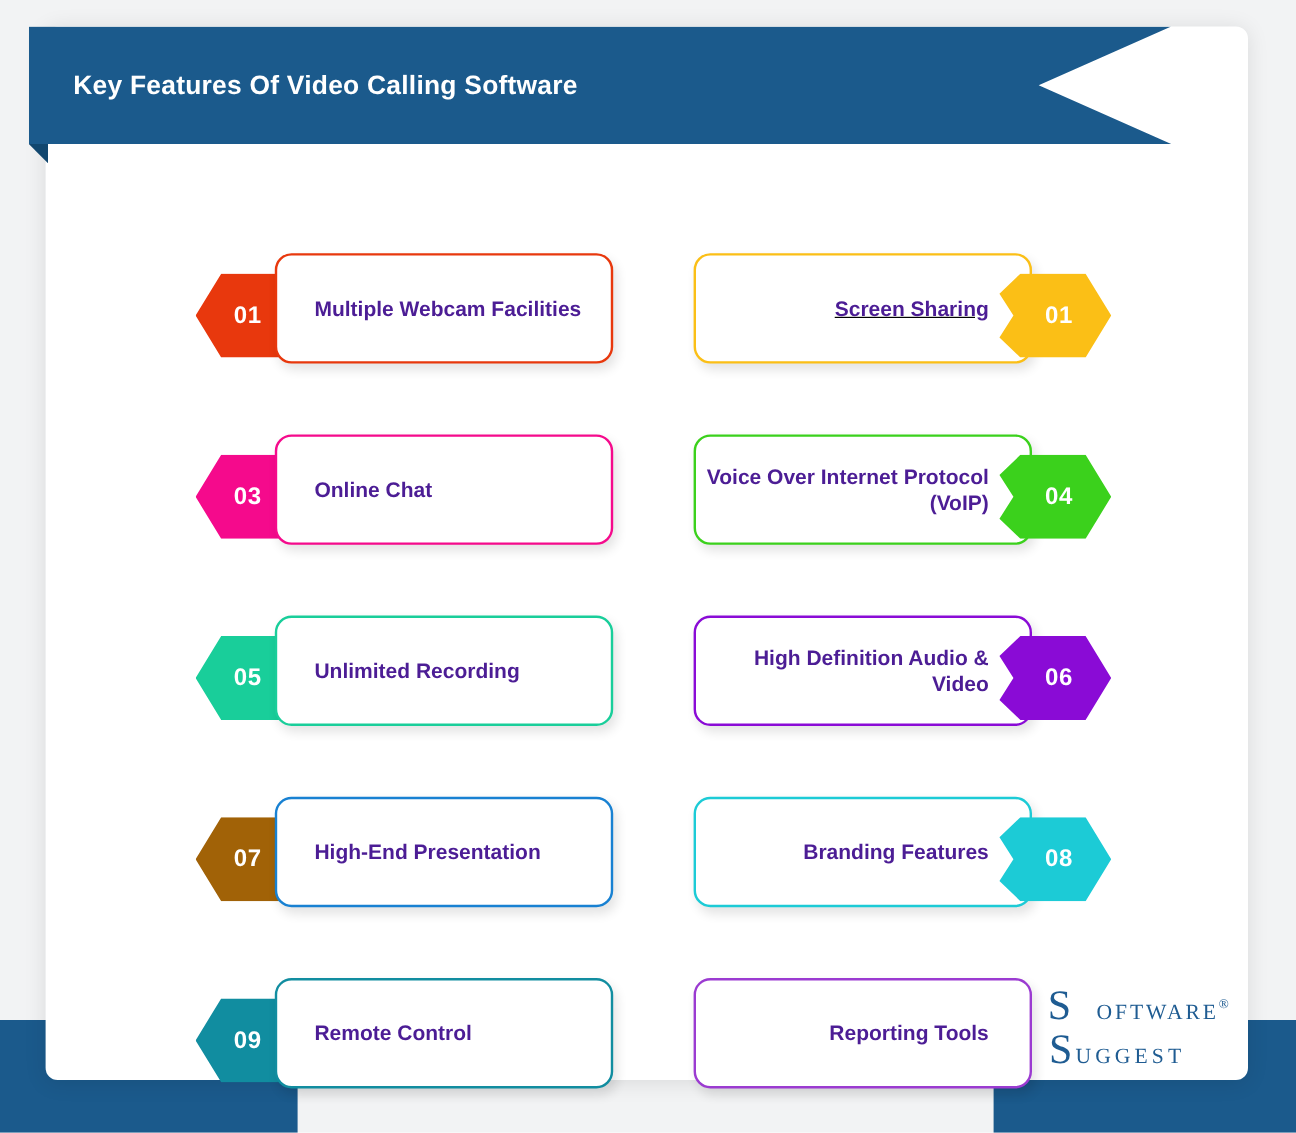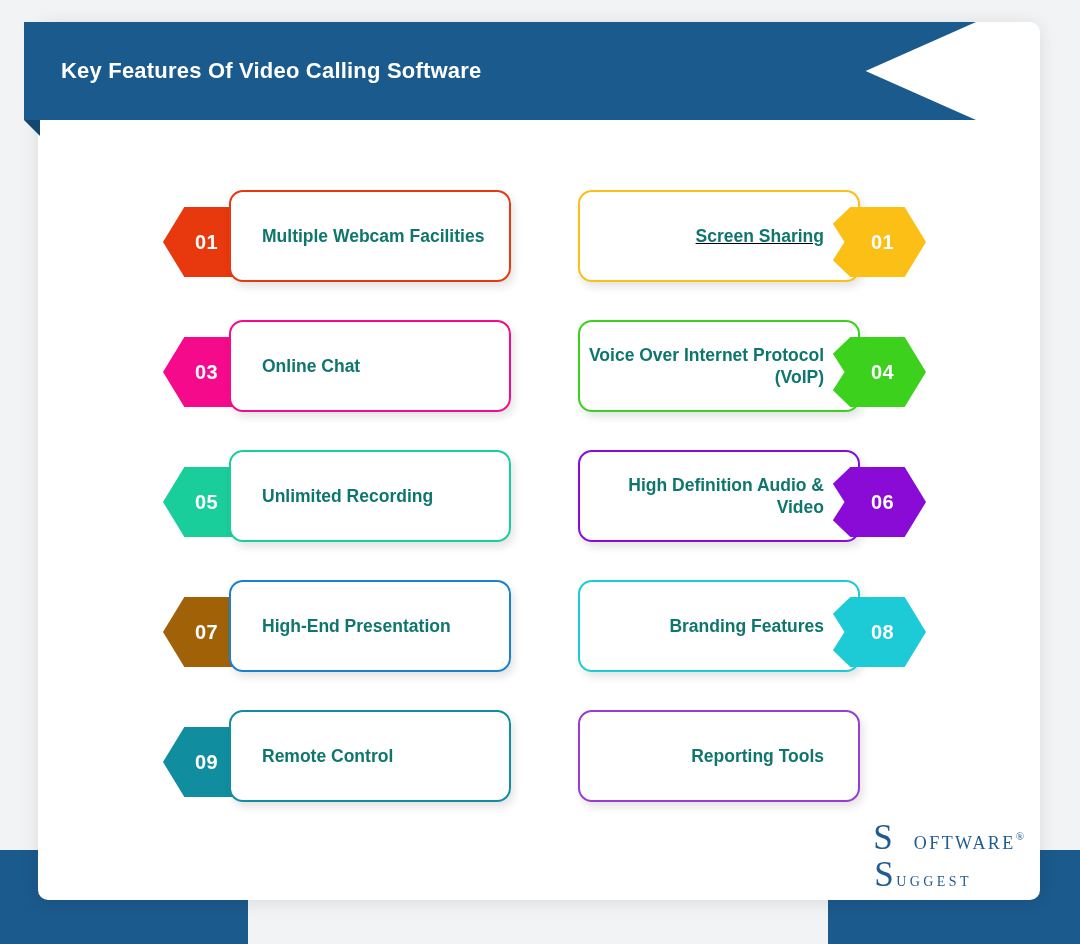--- a/index.html
+++ b/index.html
@@ -71,20 +71,21 @@
   
   #grid {
     position:absolute;
     left:38px; top:190px;
     width:1002px;
     z-index:3;
   }
   .row {
     position:relative;
     height:130px;
+    margin-top:21px;
   }
 
   .feature {
     position:absolute;
     width:348px; height:92px;
   }
   .feature.left  { left:125px; }
   .feature.right { left:540px; }
 
   
@@ -96,21 +97,21 @@
     border:2.5px solid #999;
     border-radius:14px;
     display:flex;
     align-items:center;
     box-shadow:3px 5px 9px rgba(0,0,0,0.11);
   }
   .feature.left  .fbox { left:66px; }
   .feature.right .fbox { left:0px; }
 
   .flabel {
-    color:#0f766e;
+    color:#4c1d95;
     font-size:17.5px;
     font-weight:bold;
     line-height:1.28;
     width:100%;
   }
   .feature.left  .flabel { padding-left:31px; text-align:left; }
   .feature.right .flabel { padding-right:34px; text-align:right; }
 
   
   .badge {
@@ -146,21 +147,21 @@
     z-index:5;
     text-align:left;
     color:#1f5c92;
     font-family:"Liberation Serif", serif;
     line-height:1;
   }
   #logo-row1 { font-size:25px; letter-spacing:1.2px; white-space:nowrap; }
   #logo-row2 { font-size:25px; letter-spacing:2.6px; margin-top:2px; padding-left:1px; white-space:nowrap; }
   .logo-cap { font-size:35px; }
   .logo-small { font-size:18px; letter-spacing:2.4px;margin-left:20px; }
-  .logo-small2 { font-size:14px; letter-spacing:3.4px; }
+  .logo-small2 { font-size:18px; letter-spacing:3.4px; }
   #logo-reg { font-size:11px; vertical-align:super; letter-spacing:0; }
 </style>
 </head>
 <body>
 
 <div id="stage">
 
   <div id="corner-left" class="corner-shape"></div>
   <div id="corner-right" class="corner-shape"></div>
 

